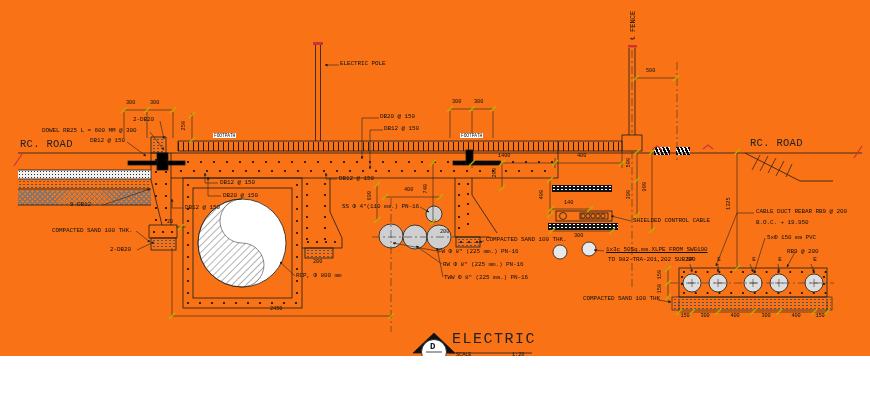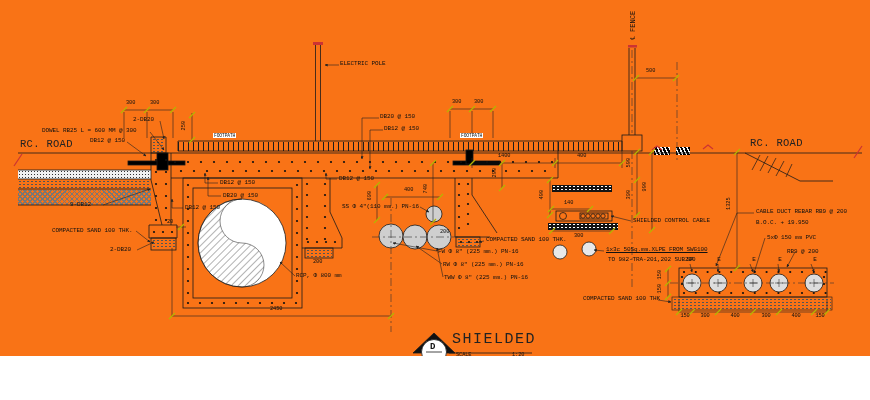--- a/index.html
+++ b/index.html
@@ -494,17 +494,17 @@
   <div class="vdim" style="left:646px;top:272px">150</div>
   <div class="vdim" style="left:646px;top:286px">150</div>
 
   <div class="lbl t5 ctr" style="left:678px;top:313px;width:14px">150</div>
   <div class="lbl t5 ctr" style="left:698px;top:313px;width:14px">300</div>
   <div class="lbl t5 ctr" style="left:728px;top:313px;width:14px">400</div>
   <div class="lbl t5 ctr" style="left:759px;top:313px;width:14px">300</div>
   <div class="lbl t5 ctr" style="left:789px;top:313px;width:14px">400</div>
   <div class="lbl t5 ctr" style="left:813px;top:313px;width:14px">150</div>
 
-  <div class="lbl sect" style="left:452px;top:331px">SHIELDED</div>
+  <div class="lbl sect" style="left:452px;top:331px">ELECTRIC</div>
   <div class="lbl t5" style="left:456px;top:352px">SCALE</div>
   <div class="lbl t5" style="left:512px;top:352px">1:20</div>
   <div class="lbl mkd" style="left:430px;top:342px">D</div>
 </div>
 
 </body></html>

